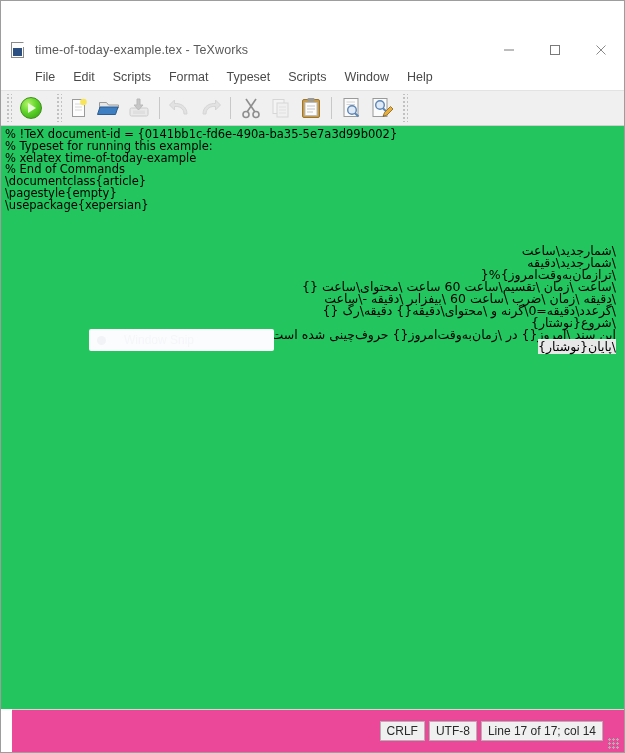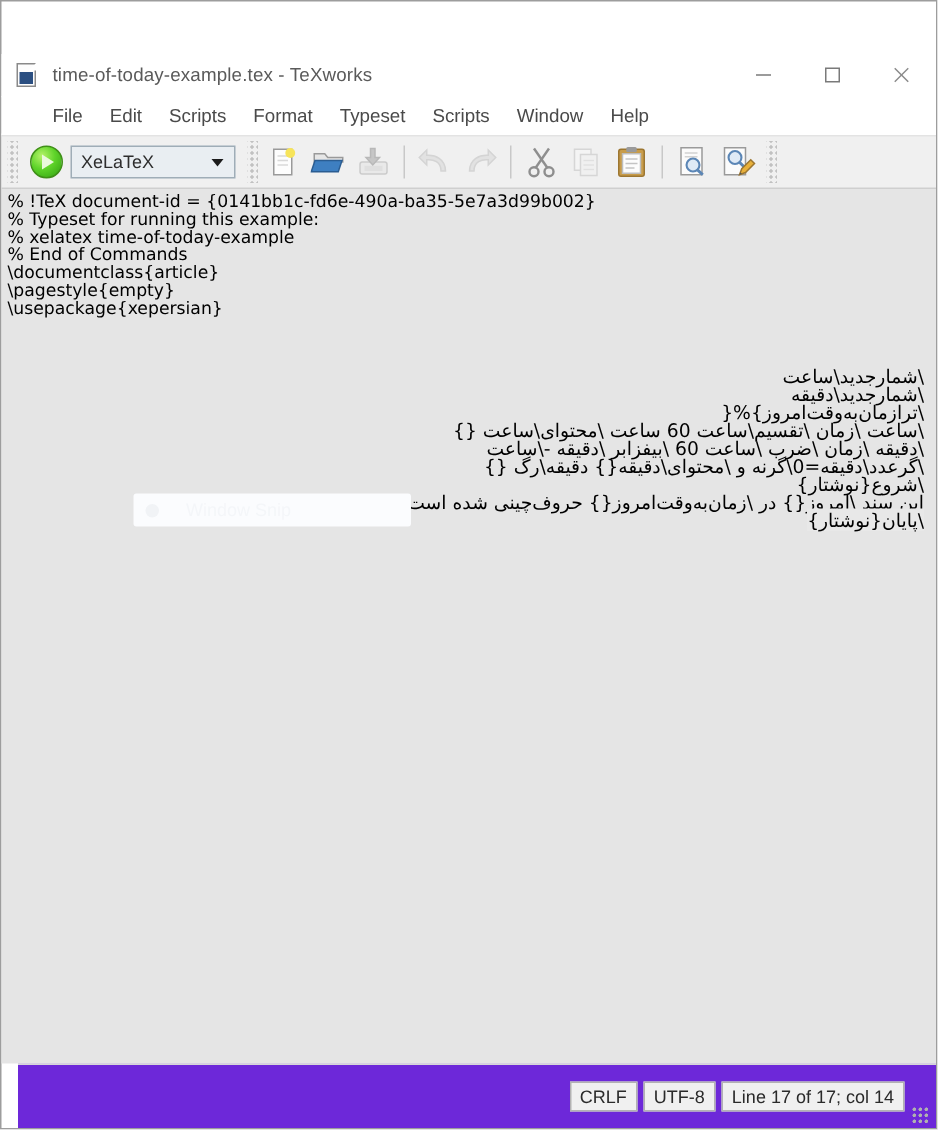--- a/index.html
+++ b/index.html
@@ -163,21 +163,21 @@
     flex: 0 0 auto;
     margin: 0 1px;
     display: flex; align-items: center; justify-content: center;
     position: relative;
   }
   .tb-icon.disabled { opacity: .42; }
 
   
   .editor {
     flex: 1 1 auto;
-    background: #e5e5e5;
+    background: #22c55e;
     position: relative;
     overflow: hidden;
     padding: 3px 4px 0 4px;
   }
   .code-line {
     font-family: "DejaVu Sans", sans-serif;
     font-size: 11.5px;
     line-height: 11.8px;
     color: #000000;
     white-space: pre;
@@ -213,21 +213,21 @@
   .snip-text {
     font-size: 12px;
     color: #f4f6f9;
     white-space: nowrap;
   }
 
   
   .statusbar {
     height: 43px;
     min-height: 27px;
-    background: #6d28d9;
+    background: #ec4899;
     border-top: 1px solid #d7d7d7;
     display: flex;
     align-items: center;
     justify-content: flex-end;
     padding-right: 3px;
     margin-left: 11px;
   }
   .status-cell {
     border: 1px solid #b2b2b2;
     background: #f0f0f0;
@@ -291,24 +291,20 @@
   </div>
 
   <div class="toolbar">
 
     <div class="grip"></div>
 
     <div class="run-btn">
       <div class="tri"></div>
     </div>
 
-    <div class="combo">
-      <span class="combo-val">XeLaTeX</span>
-      <span class="combo-arrow"></span>
-    </div>
 
     <div class="grip" style="margin-left:8px"></div>
 
     <div class="tb-icon">
       <svg width="24" height="24" viewBox="0 0 24 24">
         <rect x="5.5" y="3.5" width="12" height="17" fill="#fdfdfd" stroke="#9a9a9a"></rect>
         <line x1="8" y1="8" x2="15" y2="8" stroke="#d8d8d8"></line>
         <line x1="8" y1="11" x2="15" y2="11" stroke="#d8d8d8"></line>
         <line x1="8" y1="14" x2="15" y2="14" stroke="#d8d8d8"></line>
         <circle cx="16.5" cy="6" r="3.3" fill="#f7e45a"></circle>

